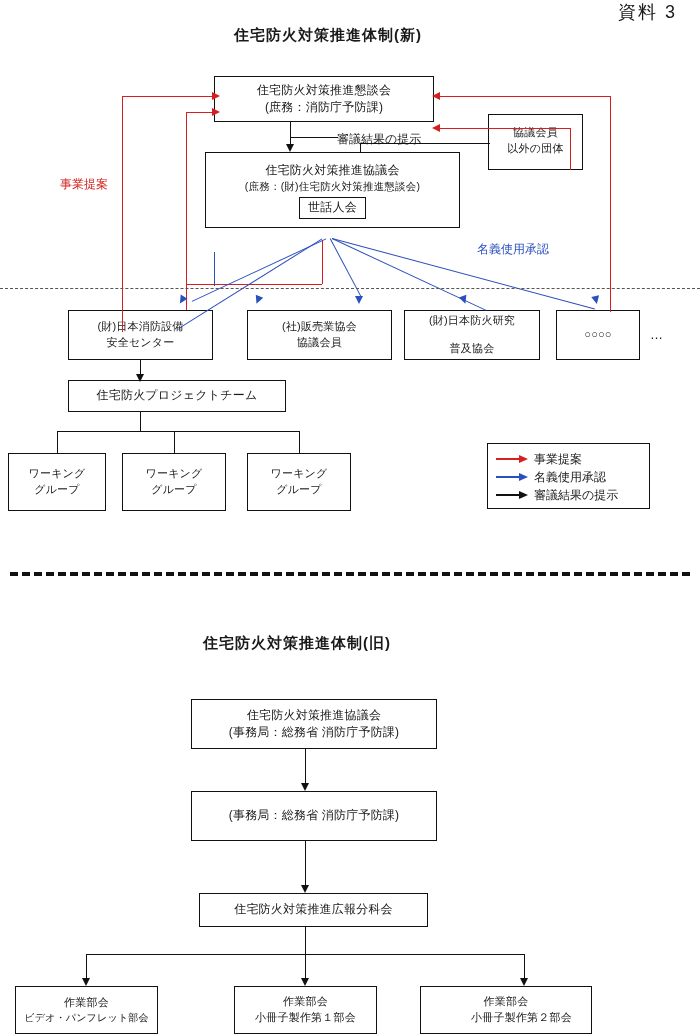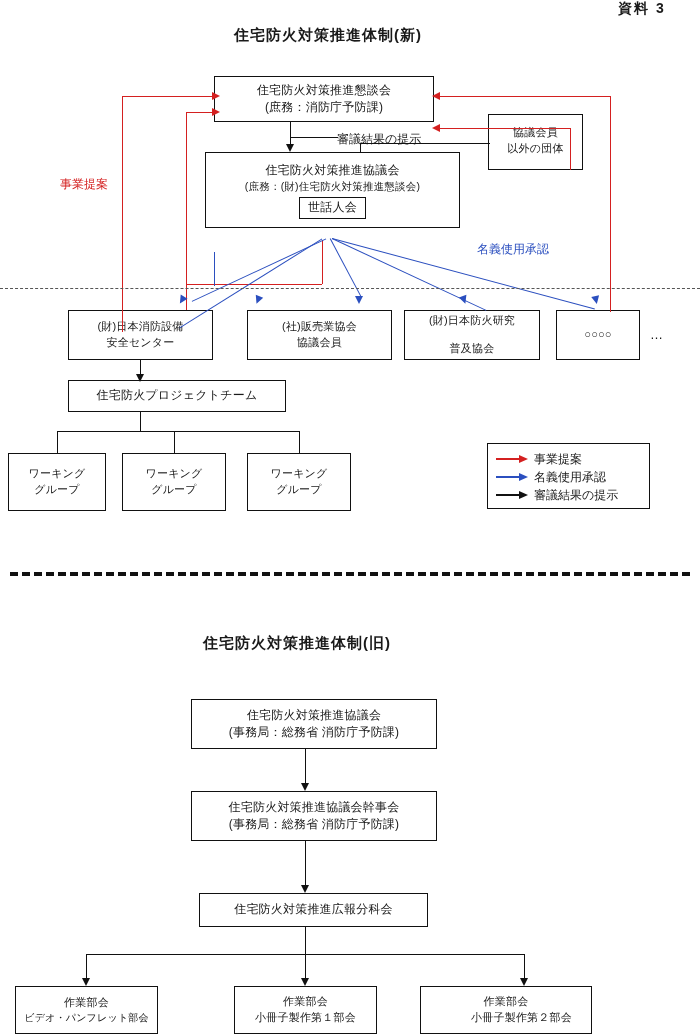--- a/index.html
+++ b/index.html
@@ -38,22 +38,22 @@
   
   .title {
     position: absolute;
     font-size: 15px;
     font-weight: bold;
     letter-spacing: 1px;
     white-space: nowrap;
   }
   .corner-label {
     position: absolute;
-    font-size: 14px;
-    font-weight: bold;
+    font-size: 18px;
+    font-weight: normal;
     letter-spacing: 2px;
     white-space: nowrap;
   }
   .free-text {
     position: absolute;
     font-size: 12px;
     white-space: nowrap;
   }
   .free-text.red { color: #d42020; }
   .free-text.blue { color: #2b4fbf; }
@@ -284,21 +284,20 @@
 <div class="title" style="left:203px; top:634px;">住宅防火対策推進体制(旧)</div>
 
 <div class="box" style="left:191px; top:699px; width:246px; height:50px;">
   <span class="l">住宅防火対策推進協議会</span>
   <span class="l">(事務局：総務省 消防庁予防課)</span>
 </div>
 <div class="ln v" style="left:305px; top:749px; height:40px;"></div>
 <div class="arw down" style="left:300.5px; top:783px;"></div>
 
 <div class="box" style="left:191px; top:791px; width:246px; height:50px;">
-  <span class="l">住宅防火対策推進協議会幹事会</span>
   <span class="l">(事務局：総務省 消防庁予防課)</span>
 </div>
 <div class="ln v" style="left:305px; top:841px; height:50px;"></div>
 <div class="arw down" style="left:300.5px; top:885px;"></div>
 
 <div class="box" style="left:199px; top:893px; width:229px; height:34px;">
   <span class="l">住宅防火対策推進広報分科会</span>
 </div>
 
 <div class="ln v" style="left:305px; top:927px; height:28px;"></div>

